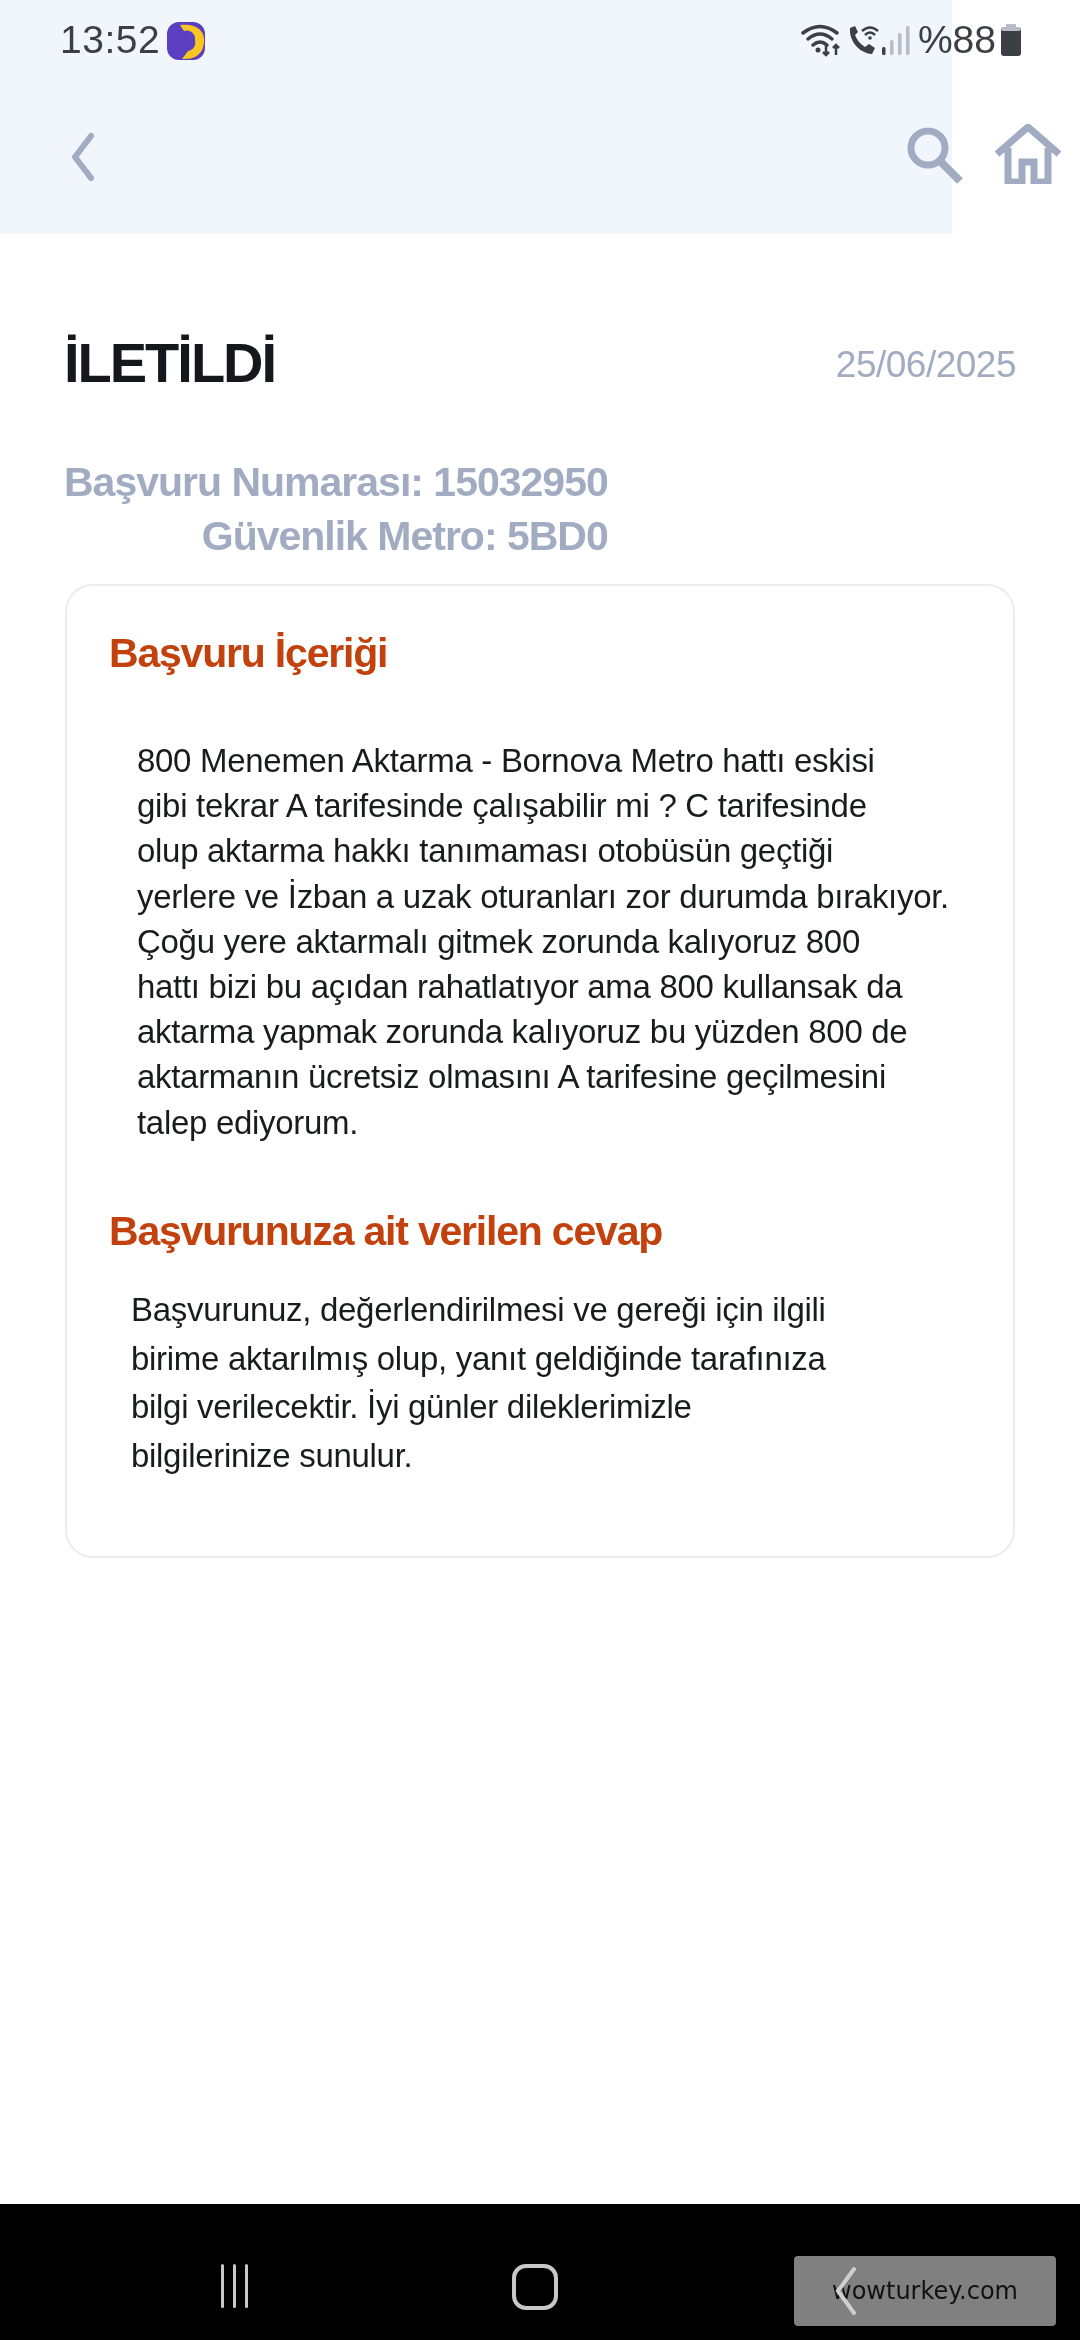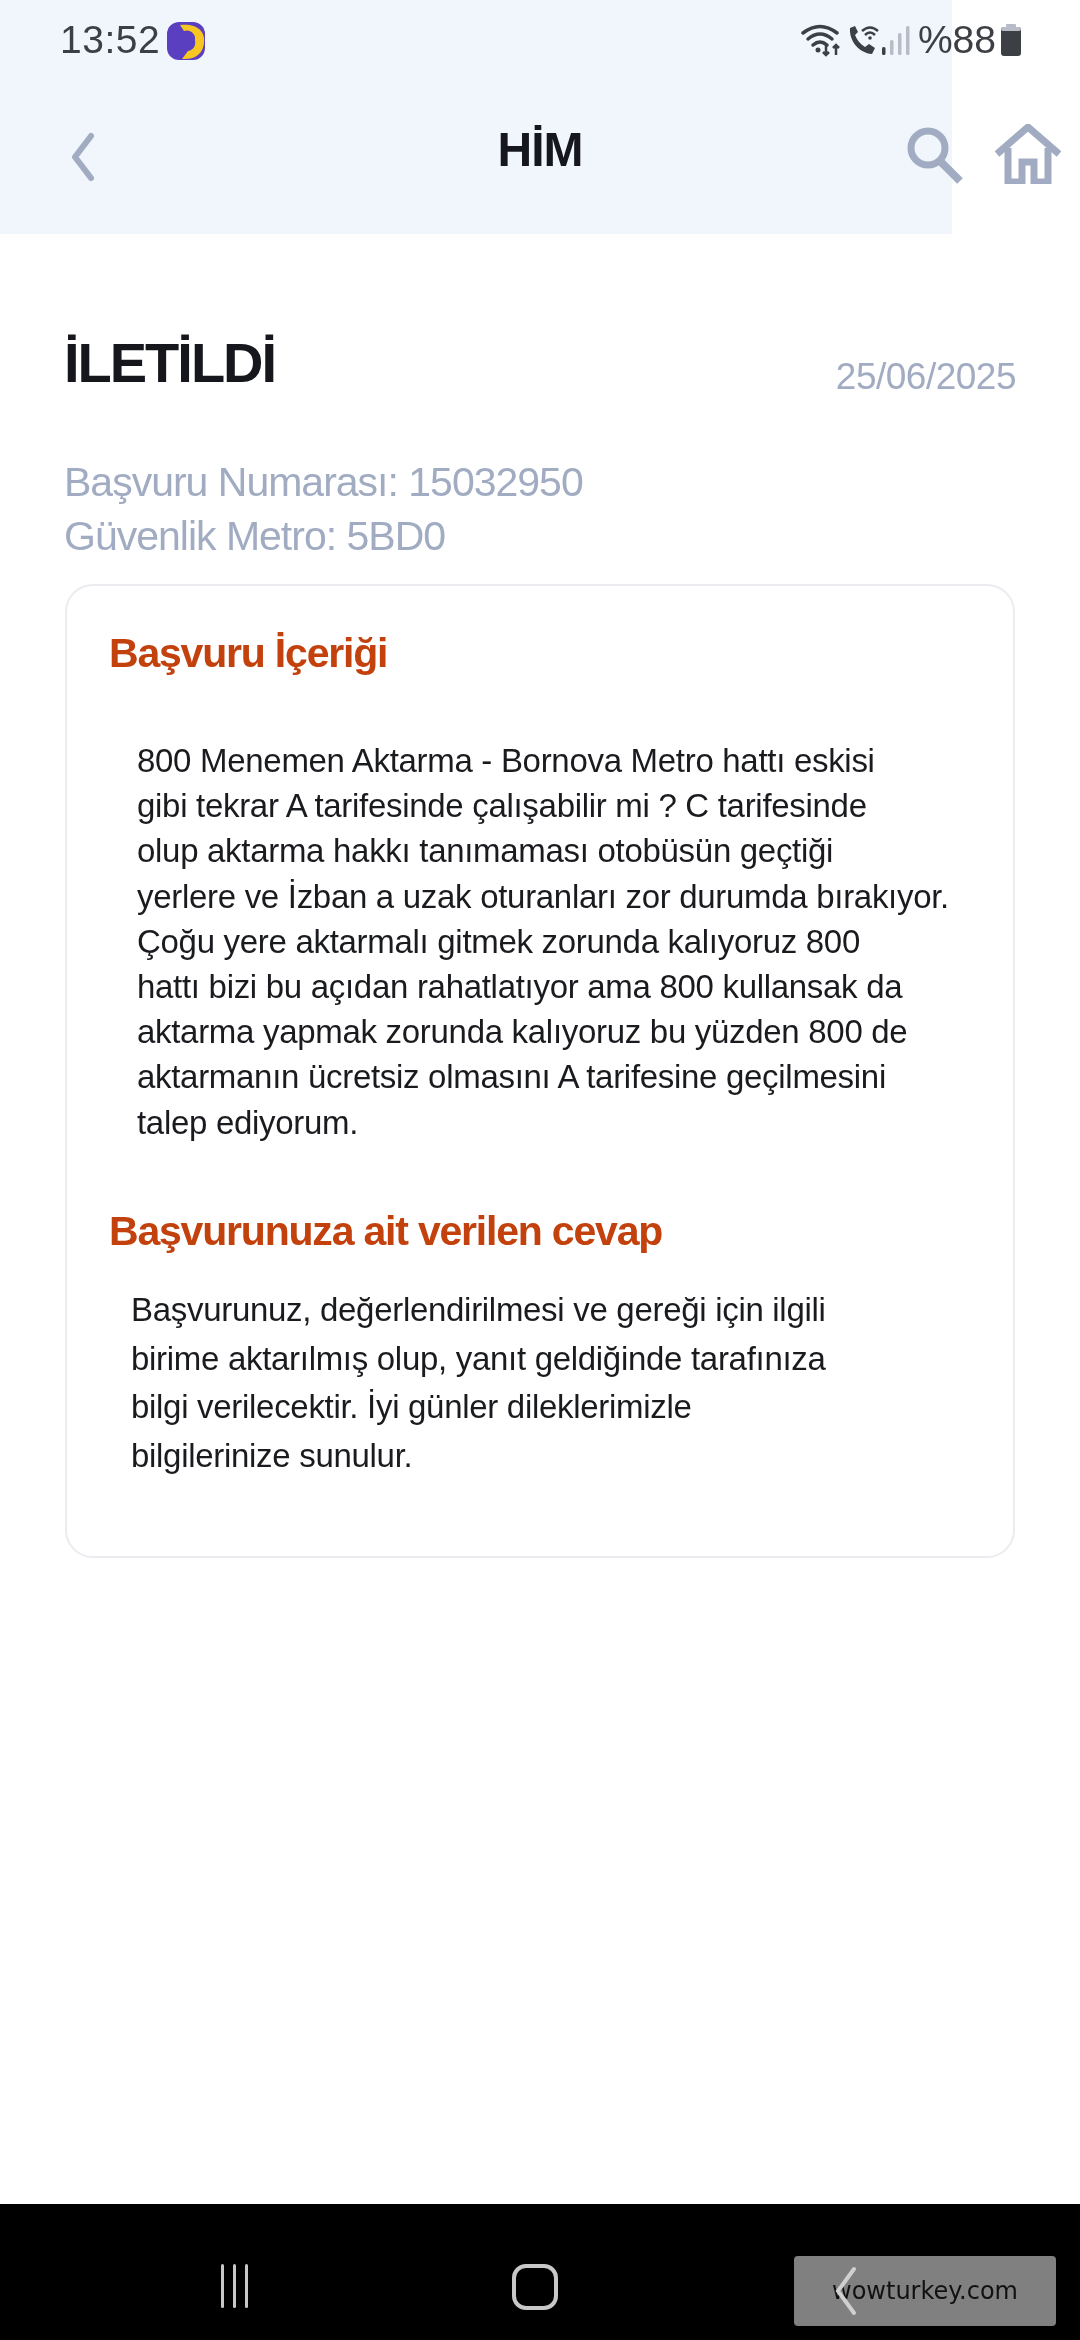--- a/index.html
+++ b/index.html
@@ -48,27 +48,28 @@
     }
     .home-btn {
       position: absolute; left: 992px; top: 38px; width: 72px; height: 72px; cursor: pointer;
       display: flex; align-items: center; justify-content: center;
     }
     .status-heading {
       position: absolute; left: 64px; top: 330px;
       font-size: 56px; font-weight: 700; color: #15171c; letter-spacing: -2px;
     }
     .date {
-      position: absolute; right: 64px; top: 356px;
+      position: absolute; right: 64px; top: 344px;
       font-size: 37px; color: #a1acc2; letter-spacing: -0.5px;
     }
     .meta {
       position: absolute; left: 64px; top: 455px;
-      font-size: 41px; font-weight: 400; color: #a1acc2; letter-spacing: -1px;
+      font-size: 41px; font-weight: 700; color: #a1acc2; letter-spacing: -1px;
       line-height: 54px;
+      text-align: right;
     }
     .card {
       position: absolute; left: 65px; top: 584px; width: 950px; height: 974px;
       border: 2px solid #ececf0; border-radius: 28px; background: #ffffff;
     }
     .section-title {
       position: absolute; left: 42px;
       font-size: 41px; font-weight: 700; color: #c2410c; letter-spacing: -1.2px;
     }
     .section-body {
@@ -154,21 +155,20 @@
   </div>
 
   <div class="app-header">
     <div class="back-btn">
       <span>
         <svg width="30" height="50" viewBox="0 0 30 50">
           <path d="M24 4 L8 25 L24 46" stroke="#a1acc2" stroke-width="6" fill="none" stroke-linecap="round" stroke-linejoin="round"></path>
         </svg>
       </span>
     </div>
-    <div class="header-title">HİM</div>
     <div class="search-btn">
       <span>
         <svg width="62" height="62" viewBox="0 0 62 62">
           <circle cx="24" cy="24" r="17" stroke="#a1acc2" stroke-width="7" fill="none"></circle>
           <path d="M36 37 L56 57" stroke="#a1acc2" stroke-width="8" stroke-linecap="butt"></path>
         </svg>
       </span>
     </div>
     <div class="home-btn">
       <span>

